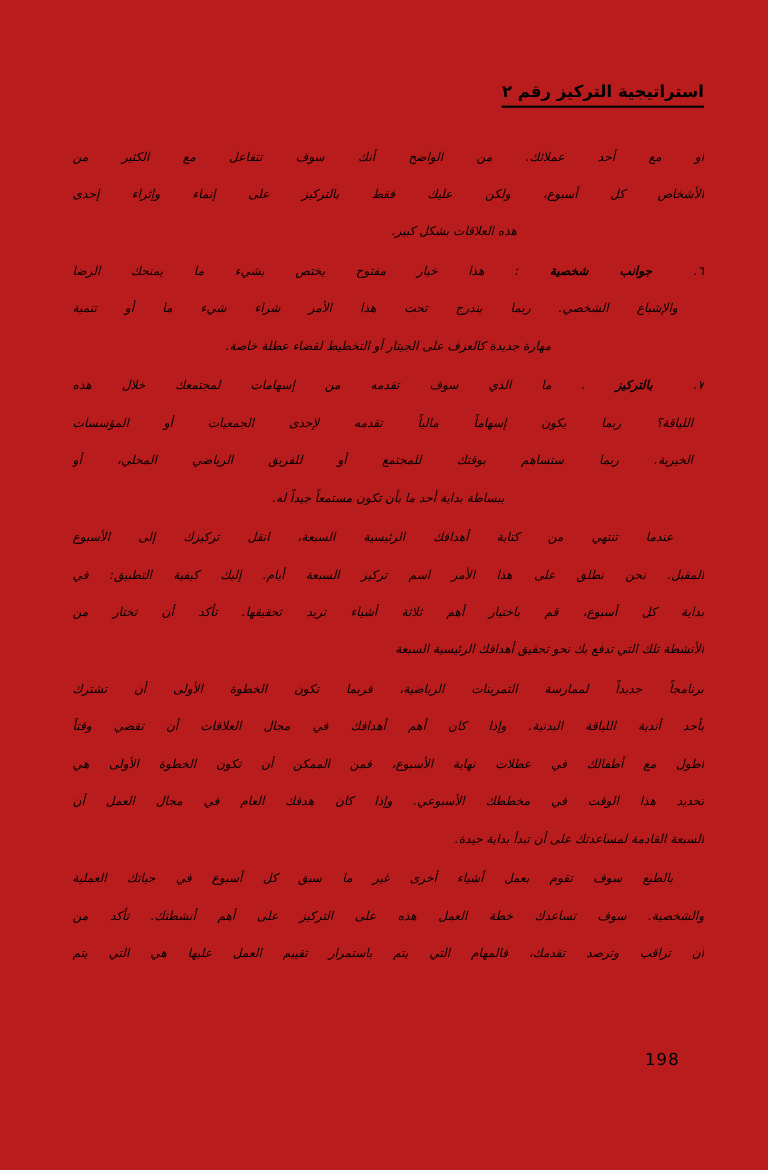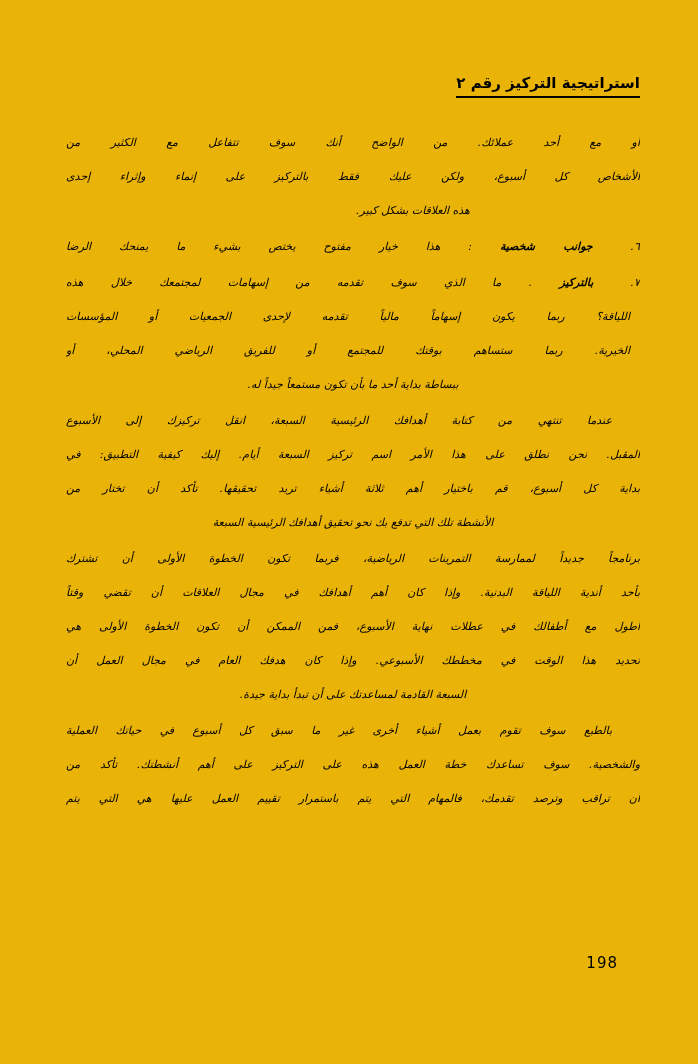--- a/index.html
+++ b/index.html
@@ -1,39 +1,39 @@
 <!DOCTYPE html>
 <html dir="rtl" lang="ar"><head>
 <meta charset="utf-8">
 <style>
   html,body { margin:0; padding:0; }
   body {
     width:698px; height:1064px; background:#ffffff; overflow:hidden;
     font-family:"DejaVu Sans", sans-serif; color:#000;
     direction:rtl; position:relative;
   }
-  .page { position:absolute; inset:0; background:#eab308; }
+  .page { position:absolute; inset:0; background:#b91c1c; }
   .header {
     position:absolute; top:74px; right:58px;
     font-size:15px; font-weight:bold;
     border-bottom:2px solid #000; padding-bottom:4px;
     letter-spacing:0.5px;
   }
   .body-text {
     position:absolute; top:126px; right:58px; left:66px;
   }
   .block { margin-bottom:2px; }
   .line {
     font-size:11px; line-height:34px; height:34px;
     overflow:hidden; white-space:nowrap;font-style:italic;
   }
   
   .line.j { text-align:justify; text-align-last:justify; white-space:normal; }
   .line.c { text-align:center; }
-  .line.l { text-align:center; }
+  .line.l { text-align:right; }
   .in28 { padding-right:28px; }
   .in24 { padding-right:24px; }
   .in10 { padding-right:10px; }
   .padl { padding-left:120px; }
   .b { font-weight:bold; }
   .num { margin-left:10px; }
   .page-number {
     position:absolute; top:954px; right:80px;
     font-size:15px; letter-spacing:1px;
   }
@@ -45,20 +45,22 @@
   <div class="header">استراتيجية التركيز رقم ٢</div>
 
   <div class="body-text">
       <div class="block">
         <div class="line j"><span>أو مع أحد عملائك. من الواضح أنك سوف تتفاعل مع الكثير من</span> </div>
         <div class="line j"><span>الأشخاص كل أسبوع، ولكن عليك فقط بالتركيز على إنماء وإثراء إحدى</span> </div>
         <div class="line c padl"><span>هذه العلاقات بشكل كبير.</span> </div>
       </div>
       <div class="block">
         <div class="line j"><span class="num">٦.</span> <span class="b">جوانب شخصية</span> <span>: هذا خيار مفتوح يختص بشيء ما يمنحك الرضا</span> </div>
+        <div class="line j in24"><span>والإشباع الشخصي. ربما يندرج تحت هذا الأمر شراء شيء ما أو تنمية</span> </div>
+        <div class="line c"><span>مهارة جديدة كالعزف على الجيتار أو التخطيط لقضاء عطلة خاصة.</span> </div>
       </div>
       <div class="block">
         <div class="line j"><span class="num">٧.</span> <span class="b">بالتركيز</span> <span>. ما الذي سوف تقدمه من إسهامات لمجتمعك خلال هذه</span> </div>
         <div class="line j in10"><span>اللياقة؟ ربما يكون إسهاماً مالياً تقدمه لإحدى الجمعيات أو المؤسسات</span> </div>
         <div class="line j in10"><span>الخيرية. ربما ستساهم بوقتك للمجتمع أو للفريق الرياضي المحلي، أو</span> </div>
         <div class="line c"><span>ببساطة بداية أحد ما بأن تكون مستمعاً جيداً له.</span> </div>
       </div>
       <div class="block">
         <div class="line j in28"><span>عندما تنتهي من كتابة أهدافك الرئيسية السبعة، انقل تركيزك إلى الأسبوع</span> </div>
         <div class="line j"><span>المقبل. نحن نطلق على هذا الأمر اسم تركيز السبعة أيام. إليك كيفية التطبيق: في</span> </div>

